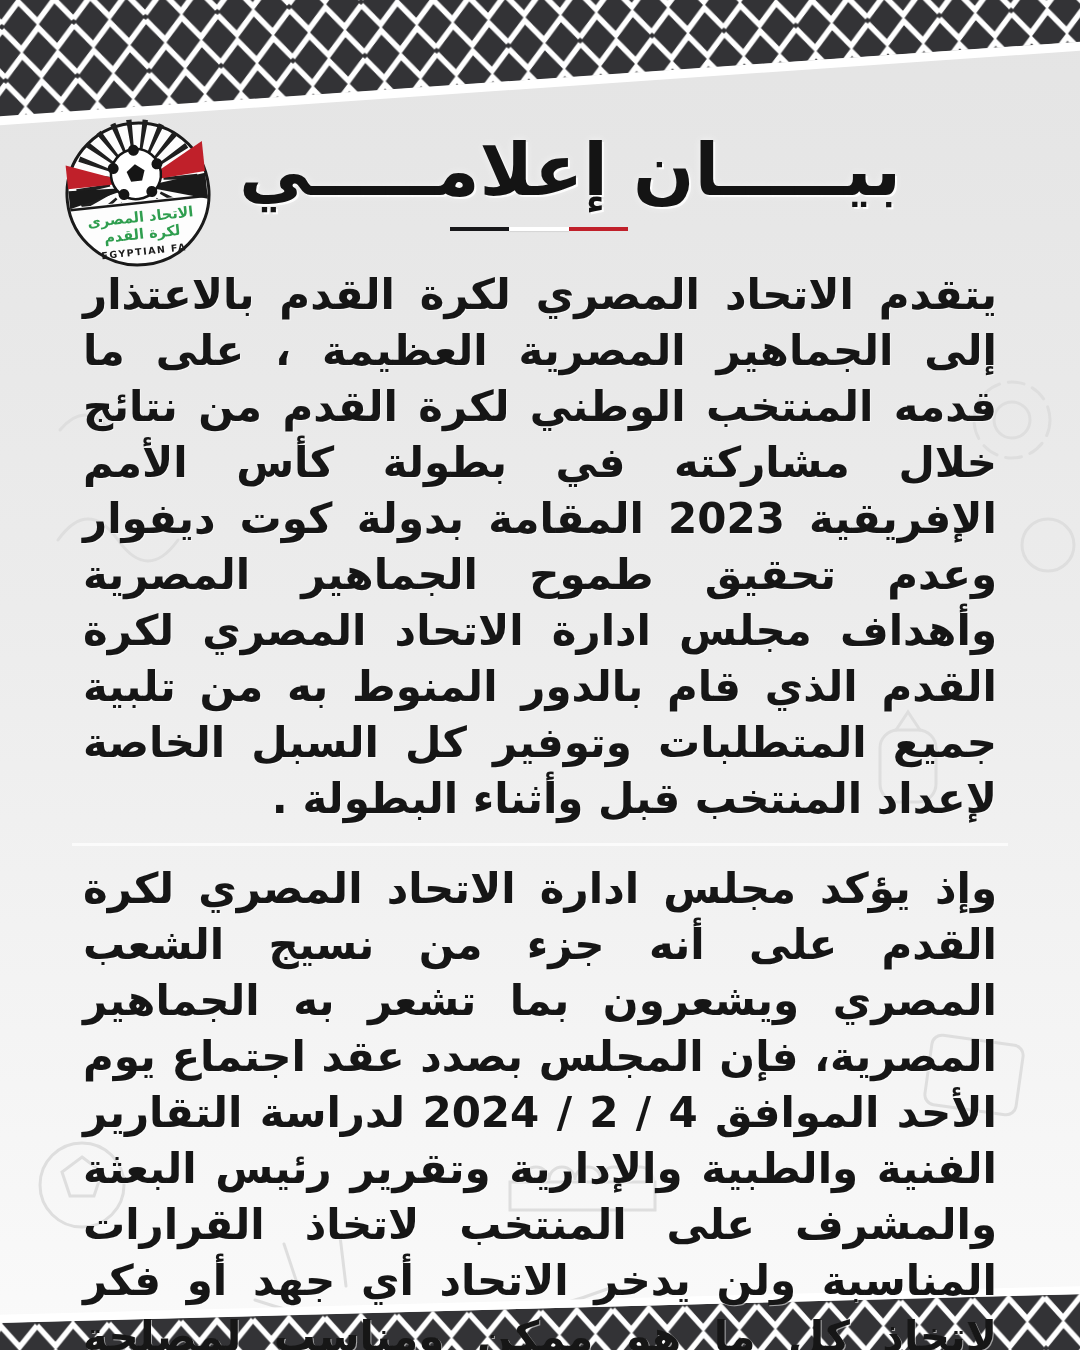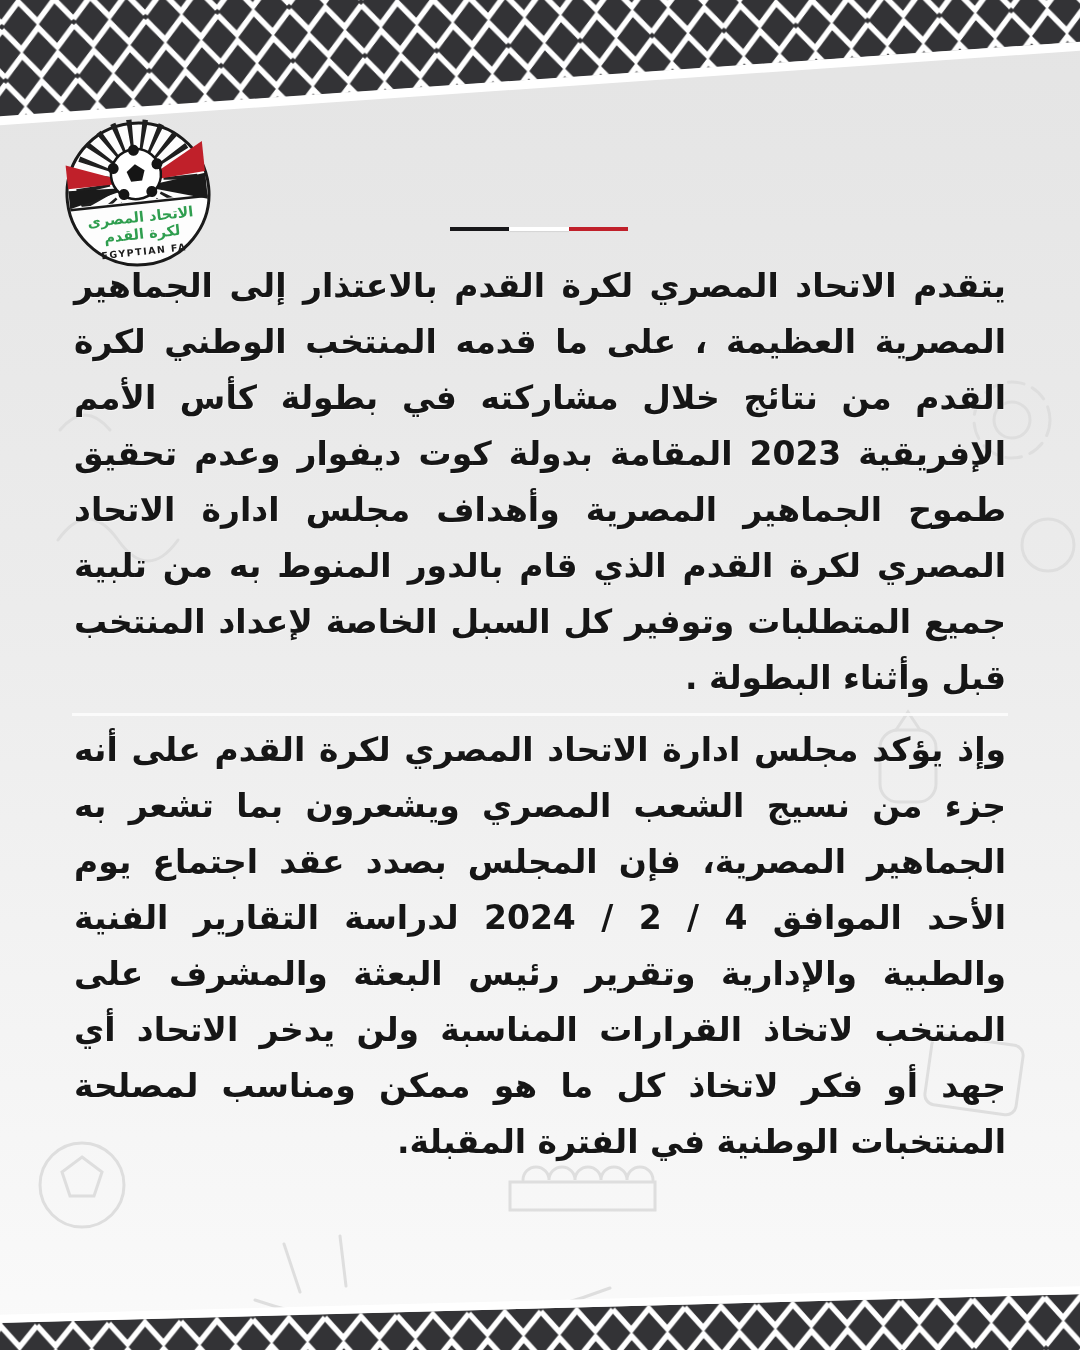--- a/index.html
+++ b/index.html
@@ -33,22 +33,22 @@
   .seg-white{background:#ffffff;box-shadow:0 1px 1px rgba(0,0,0,.08);}
   .seg-red{background:#c0202a;}
 
   
   .statement{
     position:absolute;left:0;right:0;top:250px;
     padding:0 66px;
     direction:rtl;
   }
   .statement p{
-    margin:8px;
-    font-size:33px;line-height:56px;font-weight:bold;color:#161616;
+    margin:17px;
+    font-size:42px;line-height:56px;font-weight:bold;color:#161616;
     text-align:justify;
     text-shadow:1px 1px 0 rgba(255,255,255,.55);
   }
   .para-rule{
     height:0;border:0;border-top:3px solid rgba(252,252,252,.9);
     margin:-1px 6px -2px 6px;
   }
 </style>
 </head>
 <body>
@@ -138,20 +138,21 @@
         <circle cx="22" cy="-28" r="5.5" fill="#151515"></circle>
         <circle cx="-14" cy="-1" r="5.5" fill="#151515"></circle>
         <circle cx="14" cy="-1" r="5.5" fill="#151515"></circle>
       </g>
       <line x1="-69" y1="9" x2="69" y2="9" stroke="#1a1a1a" stroke-width="2.5"></line>
       <text y="28" text-anchor="middle" font-size="14.5" font-weight="bold" fill="#2f9e4f" direction="rtl">الاتحاد المصرى</text>
       <text y="45" text-anchor="middle" font-size="14.5" font-weight="bold" fill="#2f9e4f" direction="rtl">لكرة القدم</text>
       <text y="61" text-anchor="middle" font-size="9.5" font-weight="bold" fill="#1c1c1c" letter-spacing="1.5">EGYPTIAN FA</text>
     </svg>
 
+    <h1 class="title">بيـــــان إعلامـــــي</h1>
     <div class="title-underline">
       <span class="seg seg-black"></span>
       <span class="seg seg-white"></span>
       <span class="seg seg-red"></span>
     </div>
 
     <main class="statement">
       <p>يتقدم الاتحاد المصري لكرة القدم بالاعتذار إلى الجماهير المصرية العظيمة ، على ما قدمه المنتخب الوطني لكرة القدم من نتائج خلال مشاركته في بطولة كأس الأمم الإفريقية 2023 المقامة بدولة كوت ديفوار وعدم تحقيق طموح الجماهير المصرية وأهداف مجلس ادارة الاتحاد المصري لكرة القدم الذي قام بالدور المنوط به من تلبية جميع المتطلبات وتوفير كل السبل الخاصة لإعداد المنتخب قبل وأثناء البطولة .</p>
       <hr class="para-rule">
       <p>وإذ يؤكد مجلس ادارة الاتحاد المصري لكرة القدم على أنه جزء من نسيج الشعب المصري ويشعرون بما تشعر به الجماهير المصرية، فإن المجلس بصدد عقد اجتماع يوم الأحد الموافق 4 / 2 / 2024 لدراسة التقارير الفنية والطبية والإدارية وتقرير رئيس البعثة والمشرف على المنتخب لاتخاذ القرارات المناسبة ولن يدخر الاتحاد أي جهد أو فكر لاتخاذ كل ما هو ممكن ومناسب لمصلحة المنتخبات الوطنية في الفترة المقبلة.</p>

